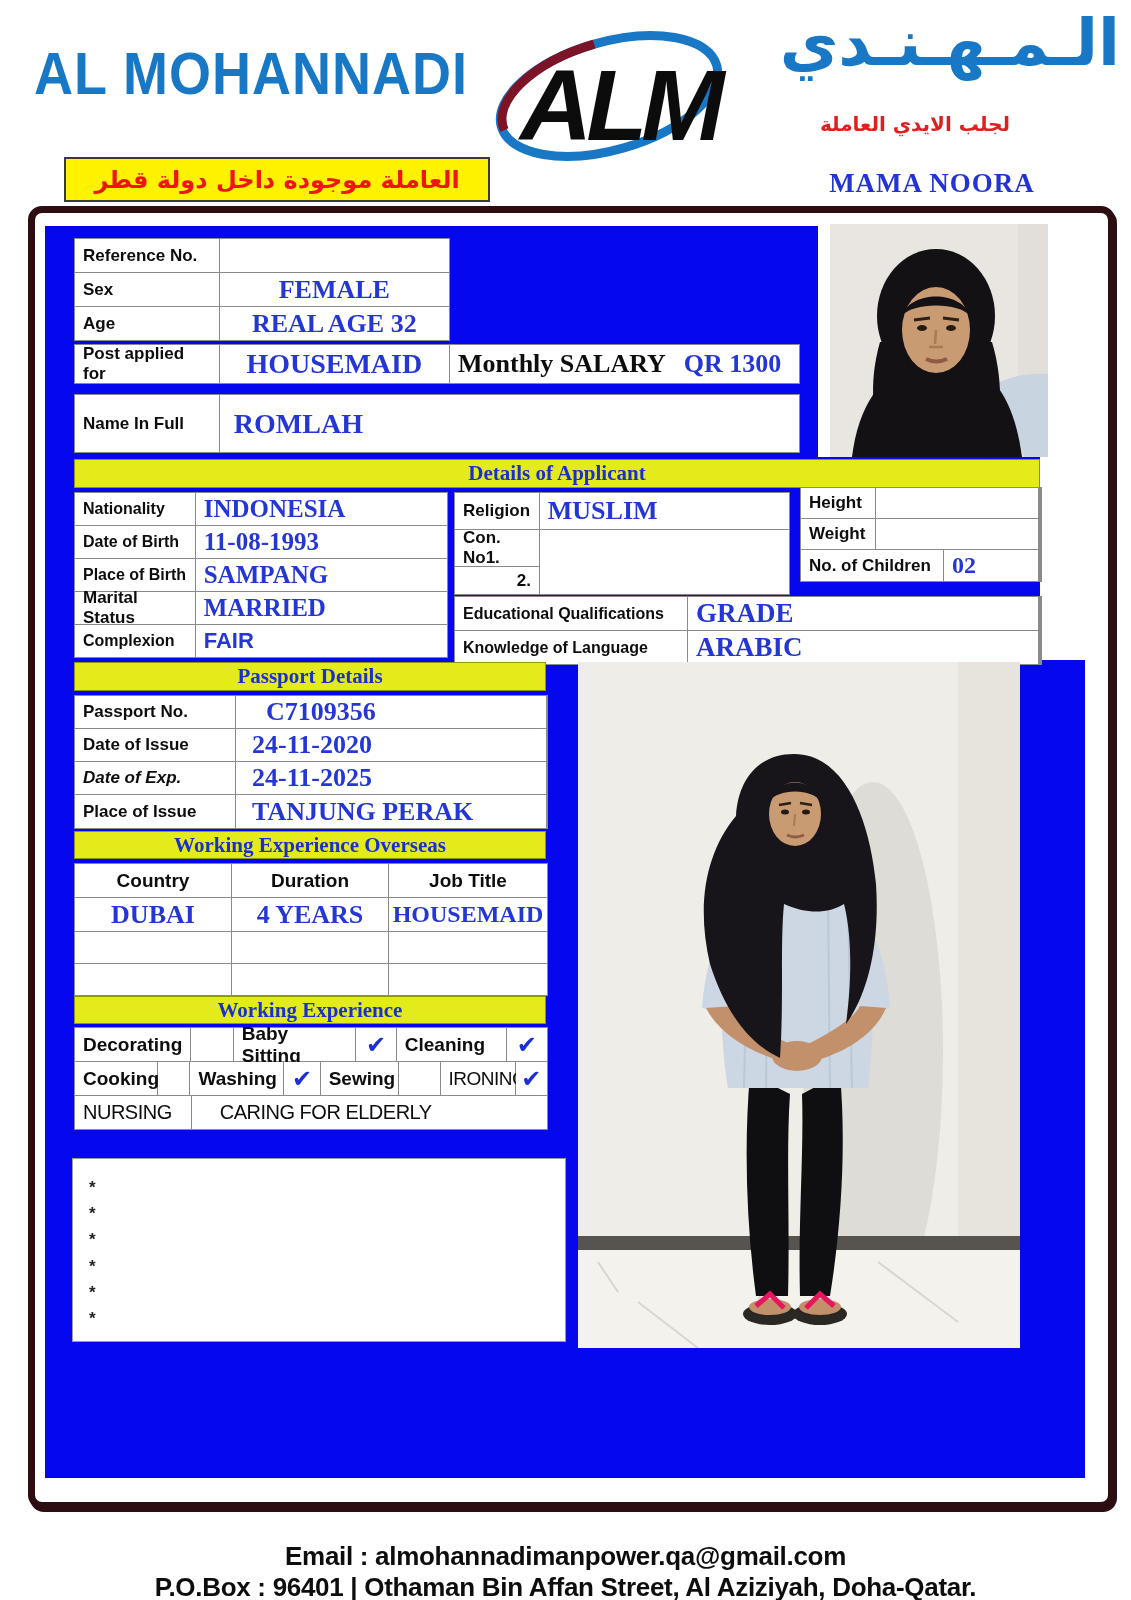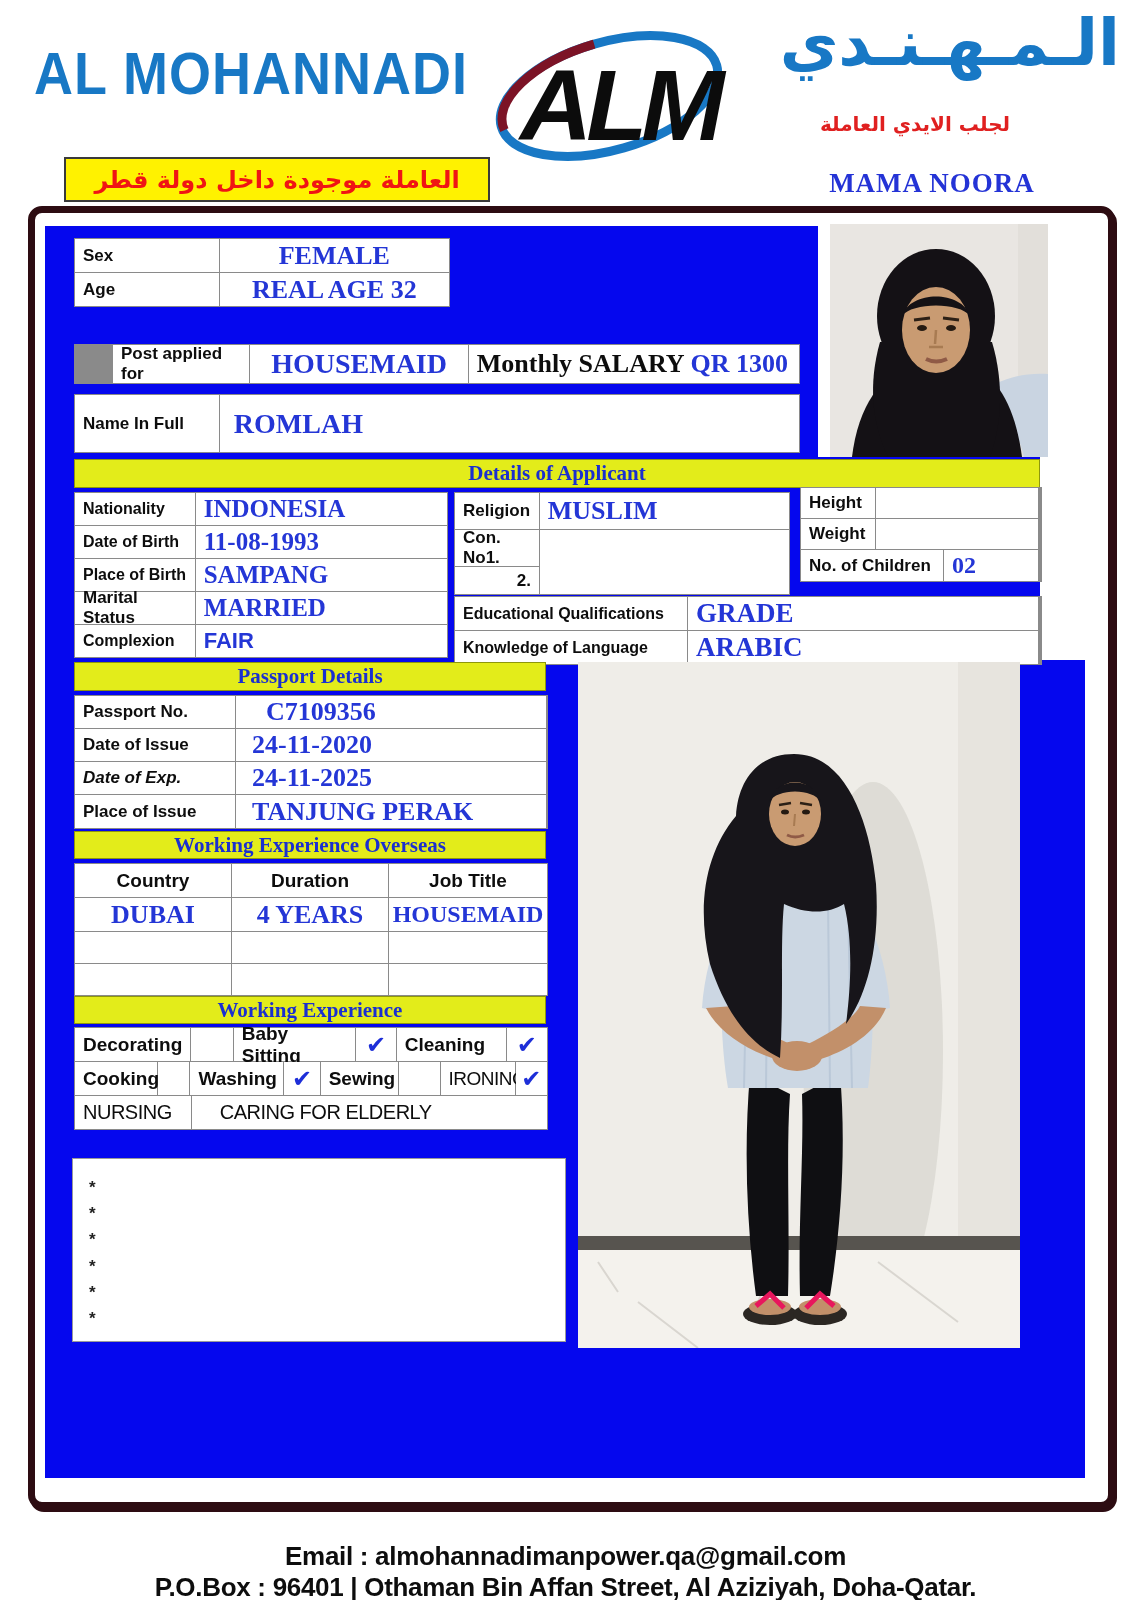--- a/index.html
+++ b/index.html
@@ -104,34 +104,38 @@
       <path d="M84,96 L100,94 M113,94 L129,96" stroke="#2c2016" stroke-width="3" fill="none"></path>
       <ellipse cx="92" cy="104" rx="5" ry="3" fill="#241a12"></ellipse>
       <ellipse cx="121" cy="104" rx="5" ry="3" fill="#241a12"></ellipse>
       <path d="M106,106 L105,120 M99,123 L113,123" stroke="#a87b52" stroke-width="2.5" fill="none"></path>
       <path d="M96,135 Q106,140 117,135" stroke="#8f5a46" stroke-width="4" fill="none"></path>
     </svg>
   </div>
 
   <div class="abs tbl" style="left:74px; top:238px; width:374px;">
     <div class="trow">
+      <div class="cell lbl" style="width:144px;height:33px;">Reference No.</div>
+      <div class="cell val ctr" style="width:230px;height:33px;font-size:24px;"></div>
+    </div>
+    <div class="trow">
       <div class="cell lbl" style="width:144px;height:33px;">Sex</div>
       <div class="cell val ctr" style="width:230px;height:33px;font-size:26px;">FEMALE</div>
     </div>
     <div class="trow">
       <div class="cell lbl" style="width:144px;height:33px;">Age</div>
       <div class="cell val ctr" style="width:230px;height:33px;font-size:26px;">REAL AGE 32</div>
     </div>
   </div>
 
   <div class="abs tbl" style="left:74px; top:344px; width:724px;">
     <div class="trow">
-      <div class="cell lbl" style="width:144px;height:38px;margin-left:38px;">Post applied for</div>
+      <div class="cell lbl" style="width:144px;height:38px;">Post applied for</div>
       <div class="cell val ctr" style="width:230px;height:38px;font-size:28px;">HOUSEMAID</div>
-      <div class="cell" style="width:350px;height:38px;gap:6px;">
+      <div class="cell" style="width:350px;height:38px;gap:18px;">
         <span class="blackserif" style="font-size:26px;">Monthly SALARY</span>
         <span class="val" style="font-size:26px;">QR 1300</span>
       </div>
     </div>
   </div>
 
   <div class="abs tbl" style="left:74px; top:394px; width:724px;">
     <div class="trow">
       <div class="cell lbl" style="width:144px;height:57px;">Name In Full</div>
       <div class="cell val" style="width:580px;height:57px;font-size:28px;padding-left:14px;">ROMLAH</div>

